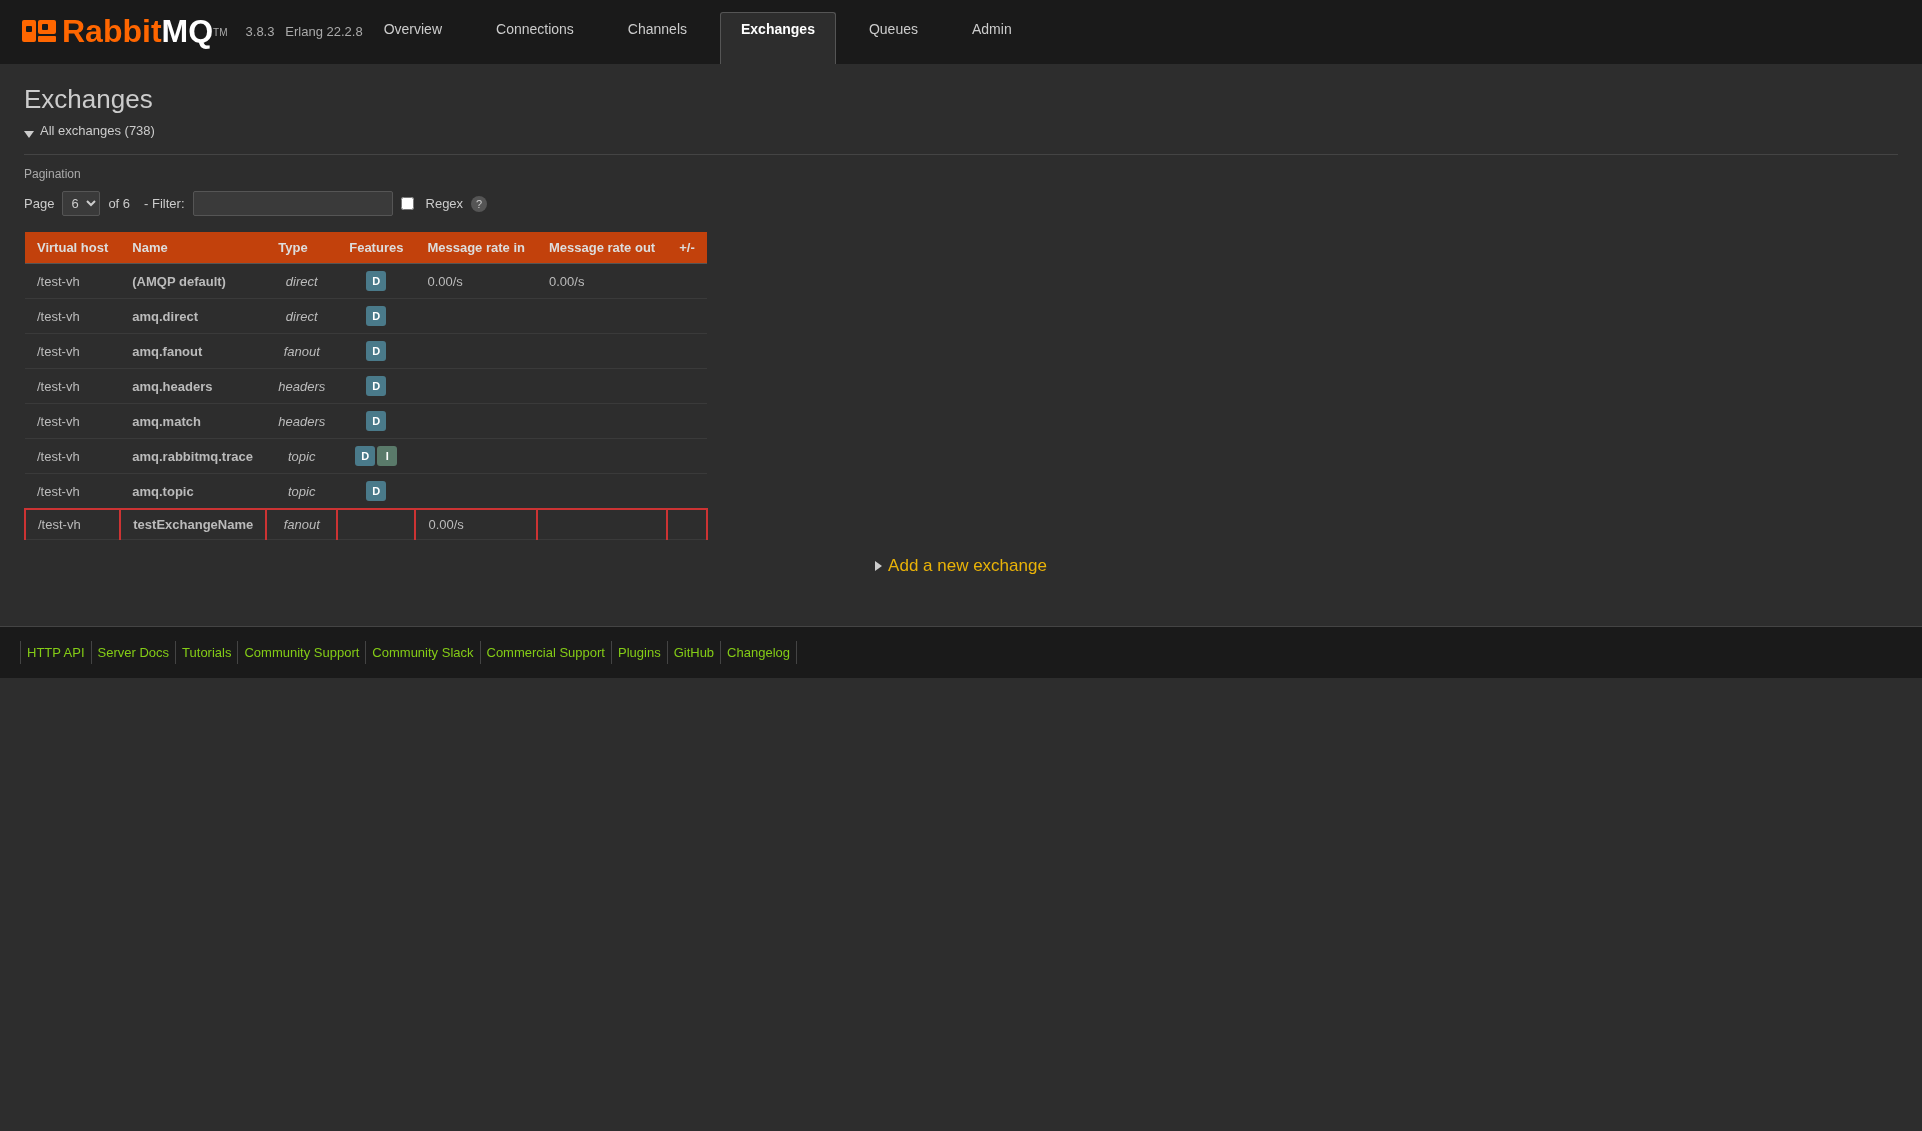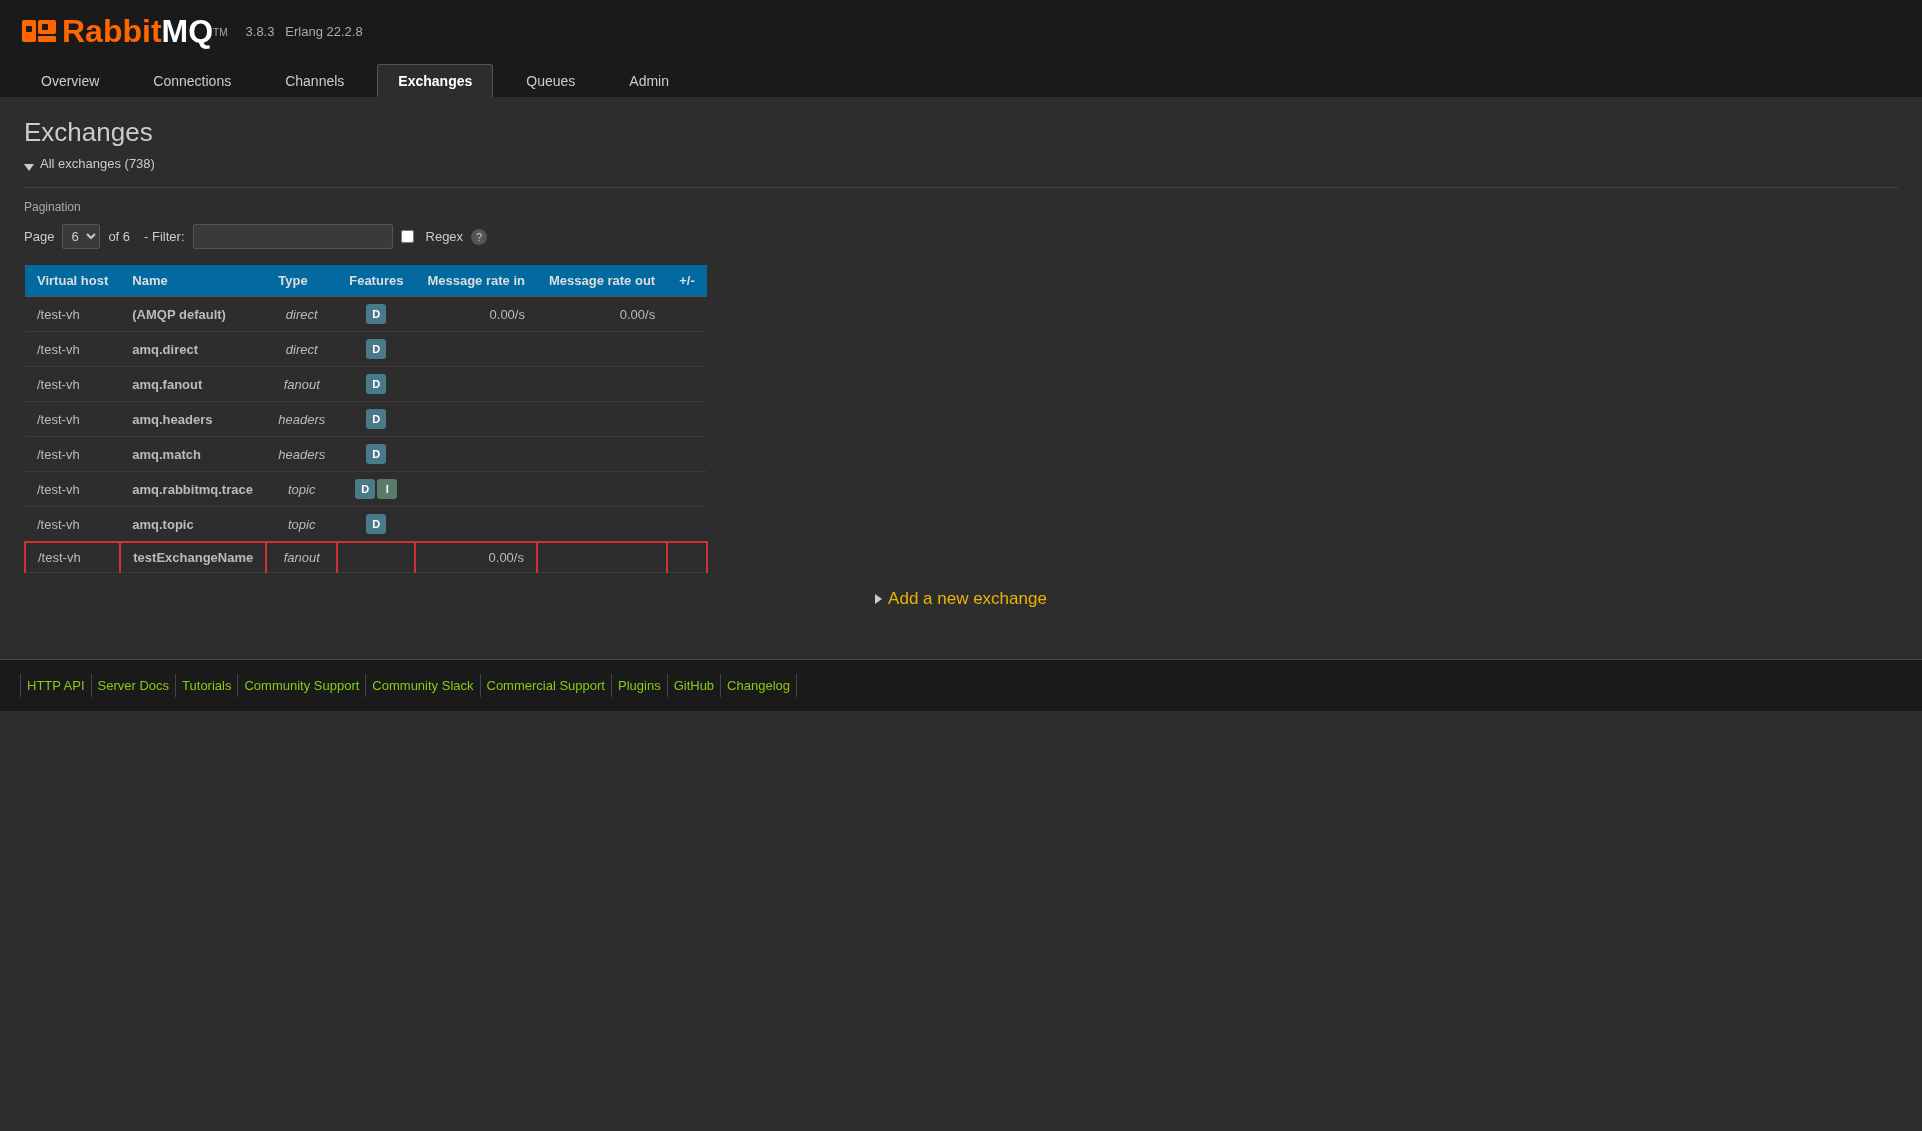--- a/index.html
+++ b/index.html
@@ -8,21 +8,21 @@
       color: #ccc;
       font-family: Arial, Helvetica, sans-serif;
       font-size: 13px;
     }
 
     
     #header {
       background-color: #1a1a1a;
       padding: 12px 20px 0 20px;
       display: flex;
-      flex-direction: column;
+      flex-direction: row;
     }
     #logo-area {
       display: flex;
       align-items: center;
       margin-bottom: 14px;
     }
     #logo-icon {
       width: 38px;
       height: 38px;
       margin-right: 4px;
@@ -144,21 +144,21 @@
       cursor: pointer;
     }
 
     
     #exchanges-table {
       width: auto;
       border-collapse: collapse;
       margin-bottom: 16px;
     }
     #exchanges-table th {
-      background-color: #0369a1;
+      background-color: #c2410c;
       color: #ddd;
       font-weight: bold;
       padding: 8px 12px;
       text-align: left;
       border-bottom: 1px solid #555;
       font-size: 13px;
       white-space: nowrap;
     }
     #exchanges-table td {
       padding: 7px 12px;
@@ -170,21 +170,21 @@
     .name-cell {
       font-weight: bold;
       color: #6fa8d6;
       cursor: pointer;
     }
     .type-cell {
       text-align: center;
       font-style: italic;
     }
     .rate-cell {
-      text-align: right;
+      text-align: left;
     }
     .features-cell {
       text-align: center;
     }
     .badge {
       display: inline-flex;
       align-items: center;
       justify-content: center;
       background-color: #4a7a8a;
       color: #fff;

